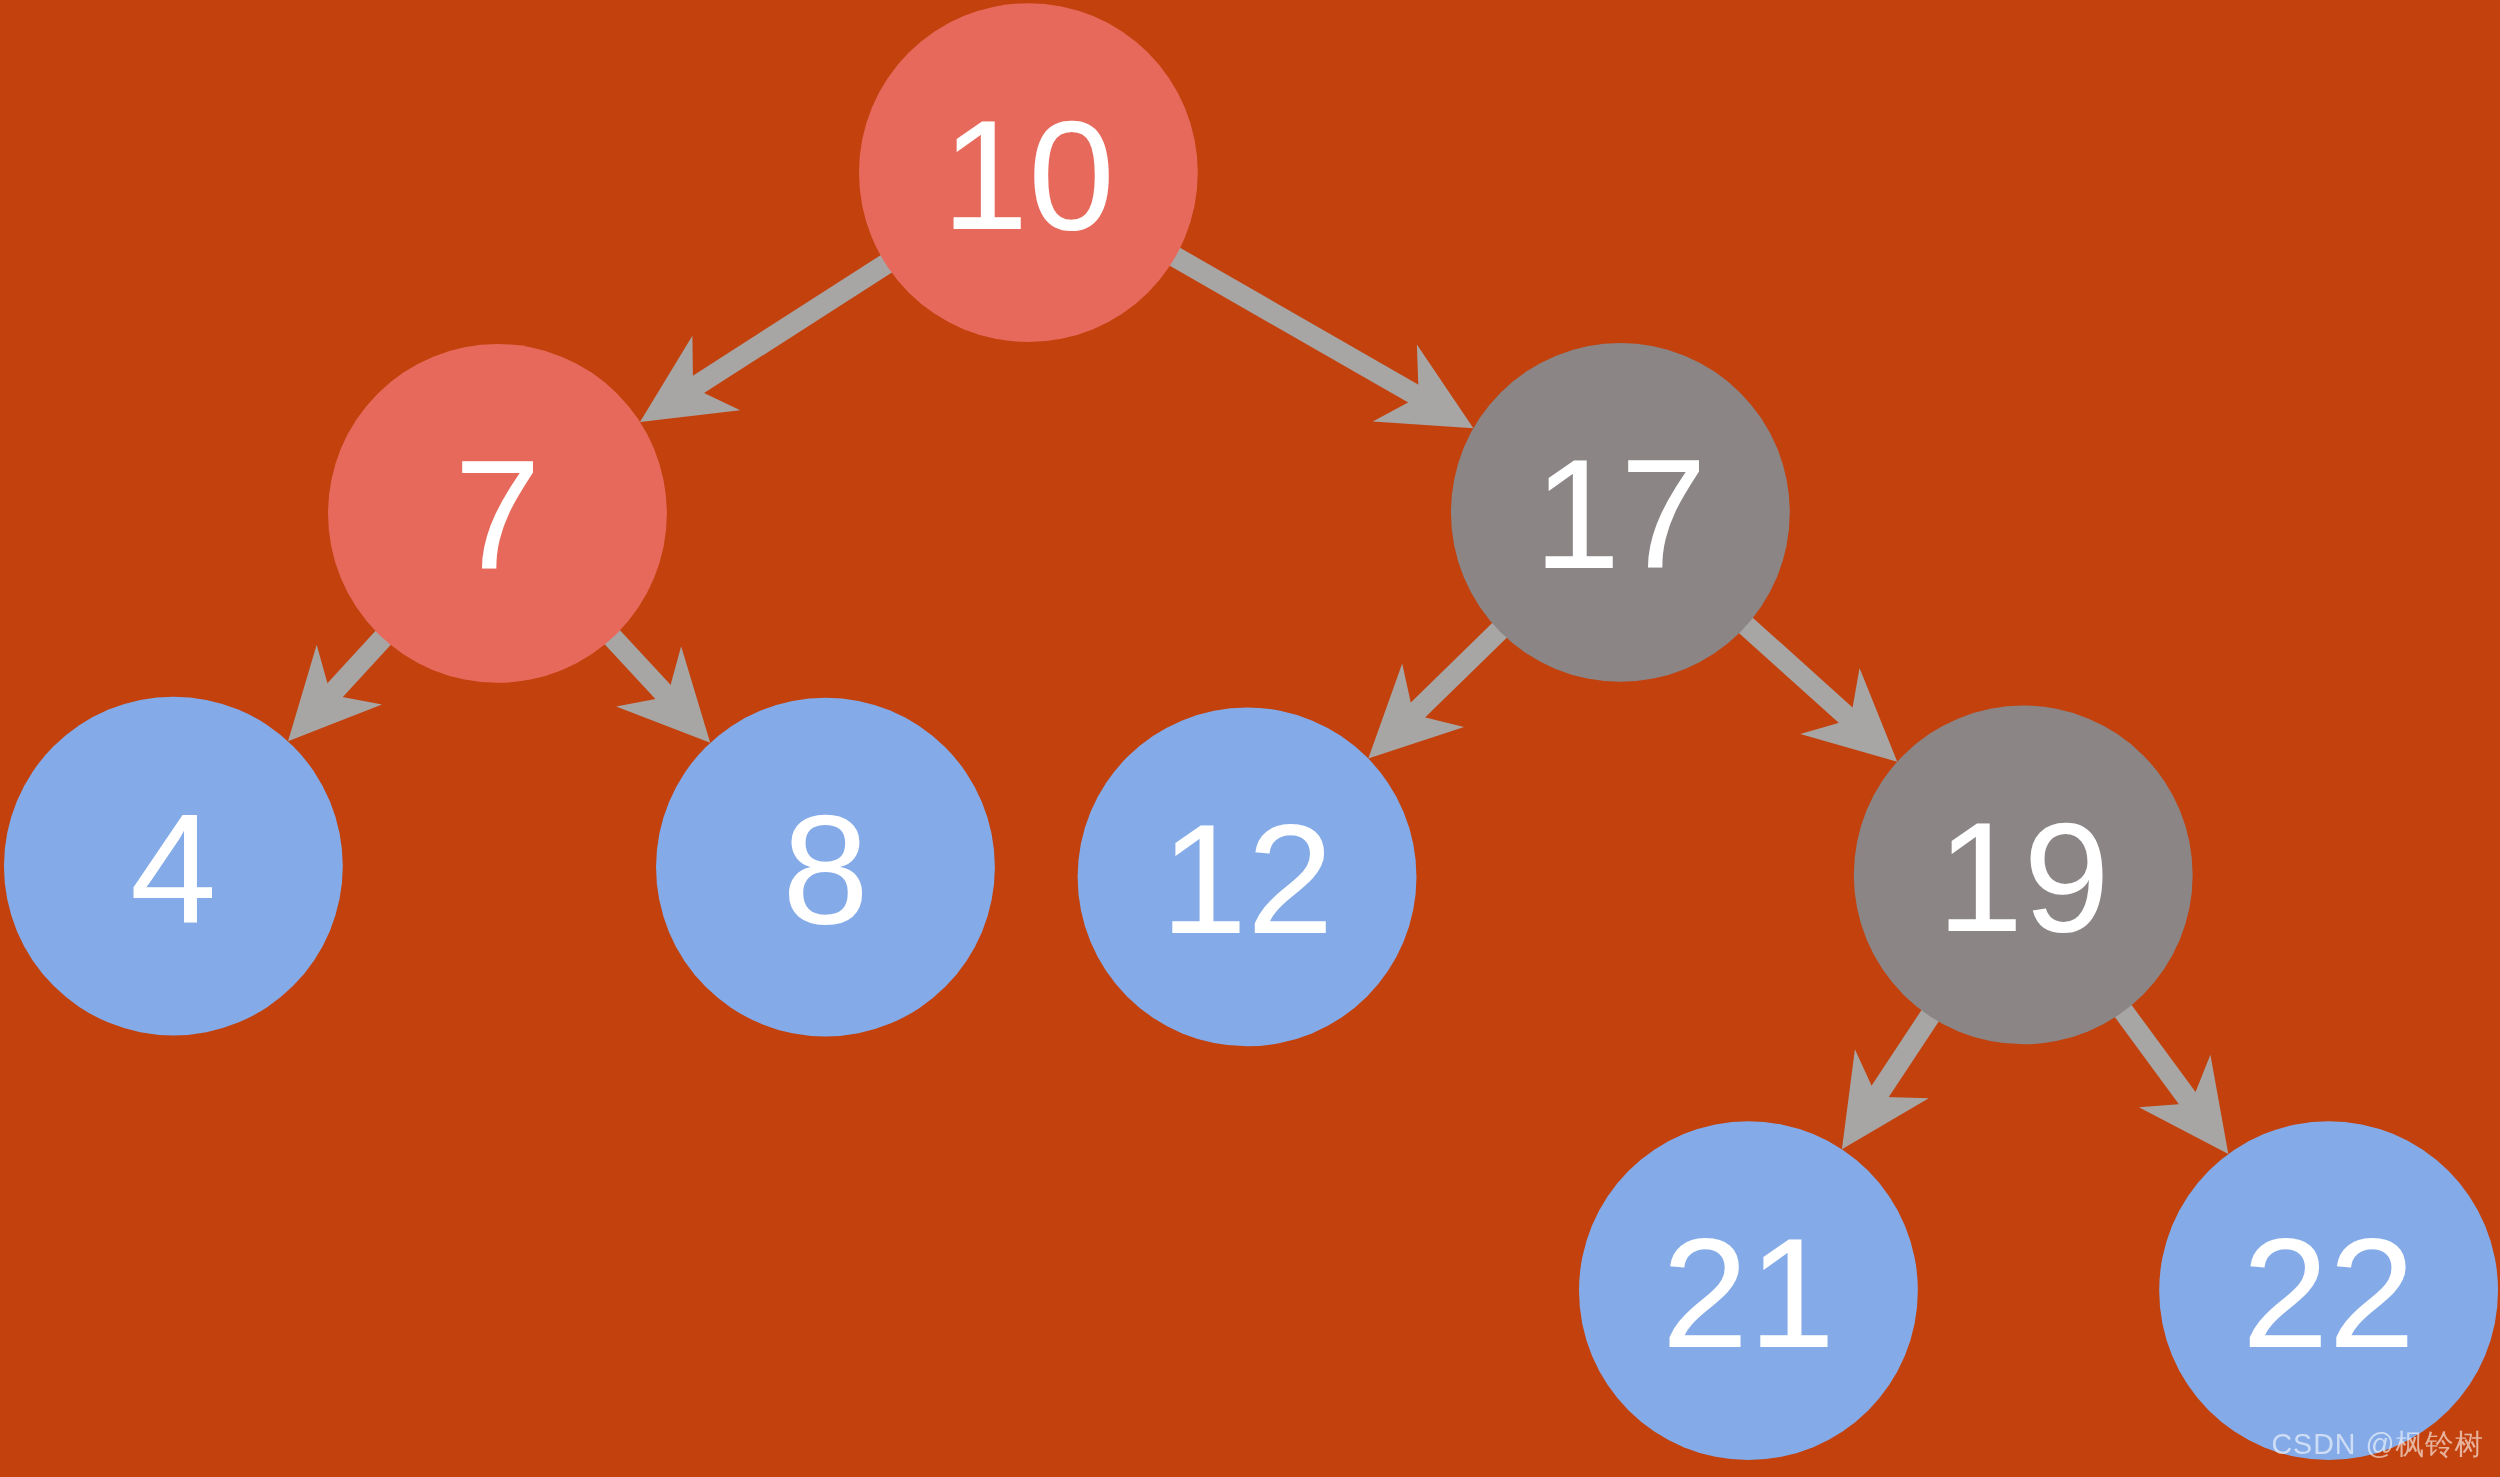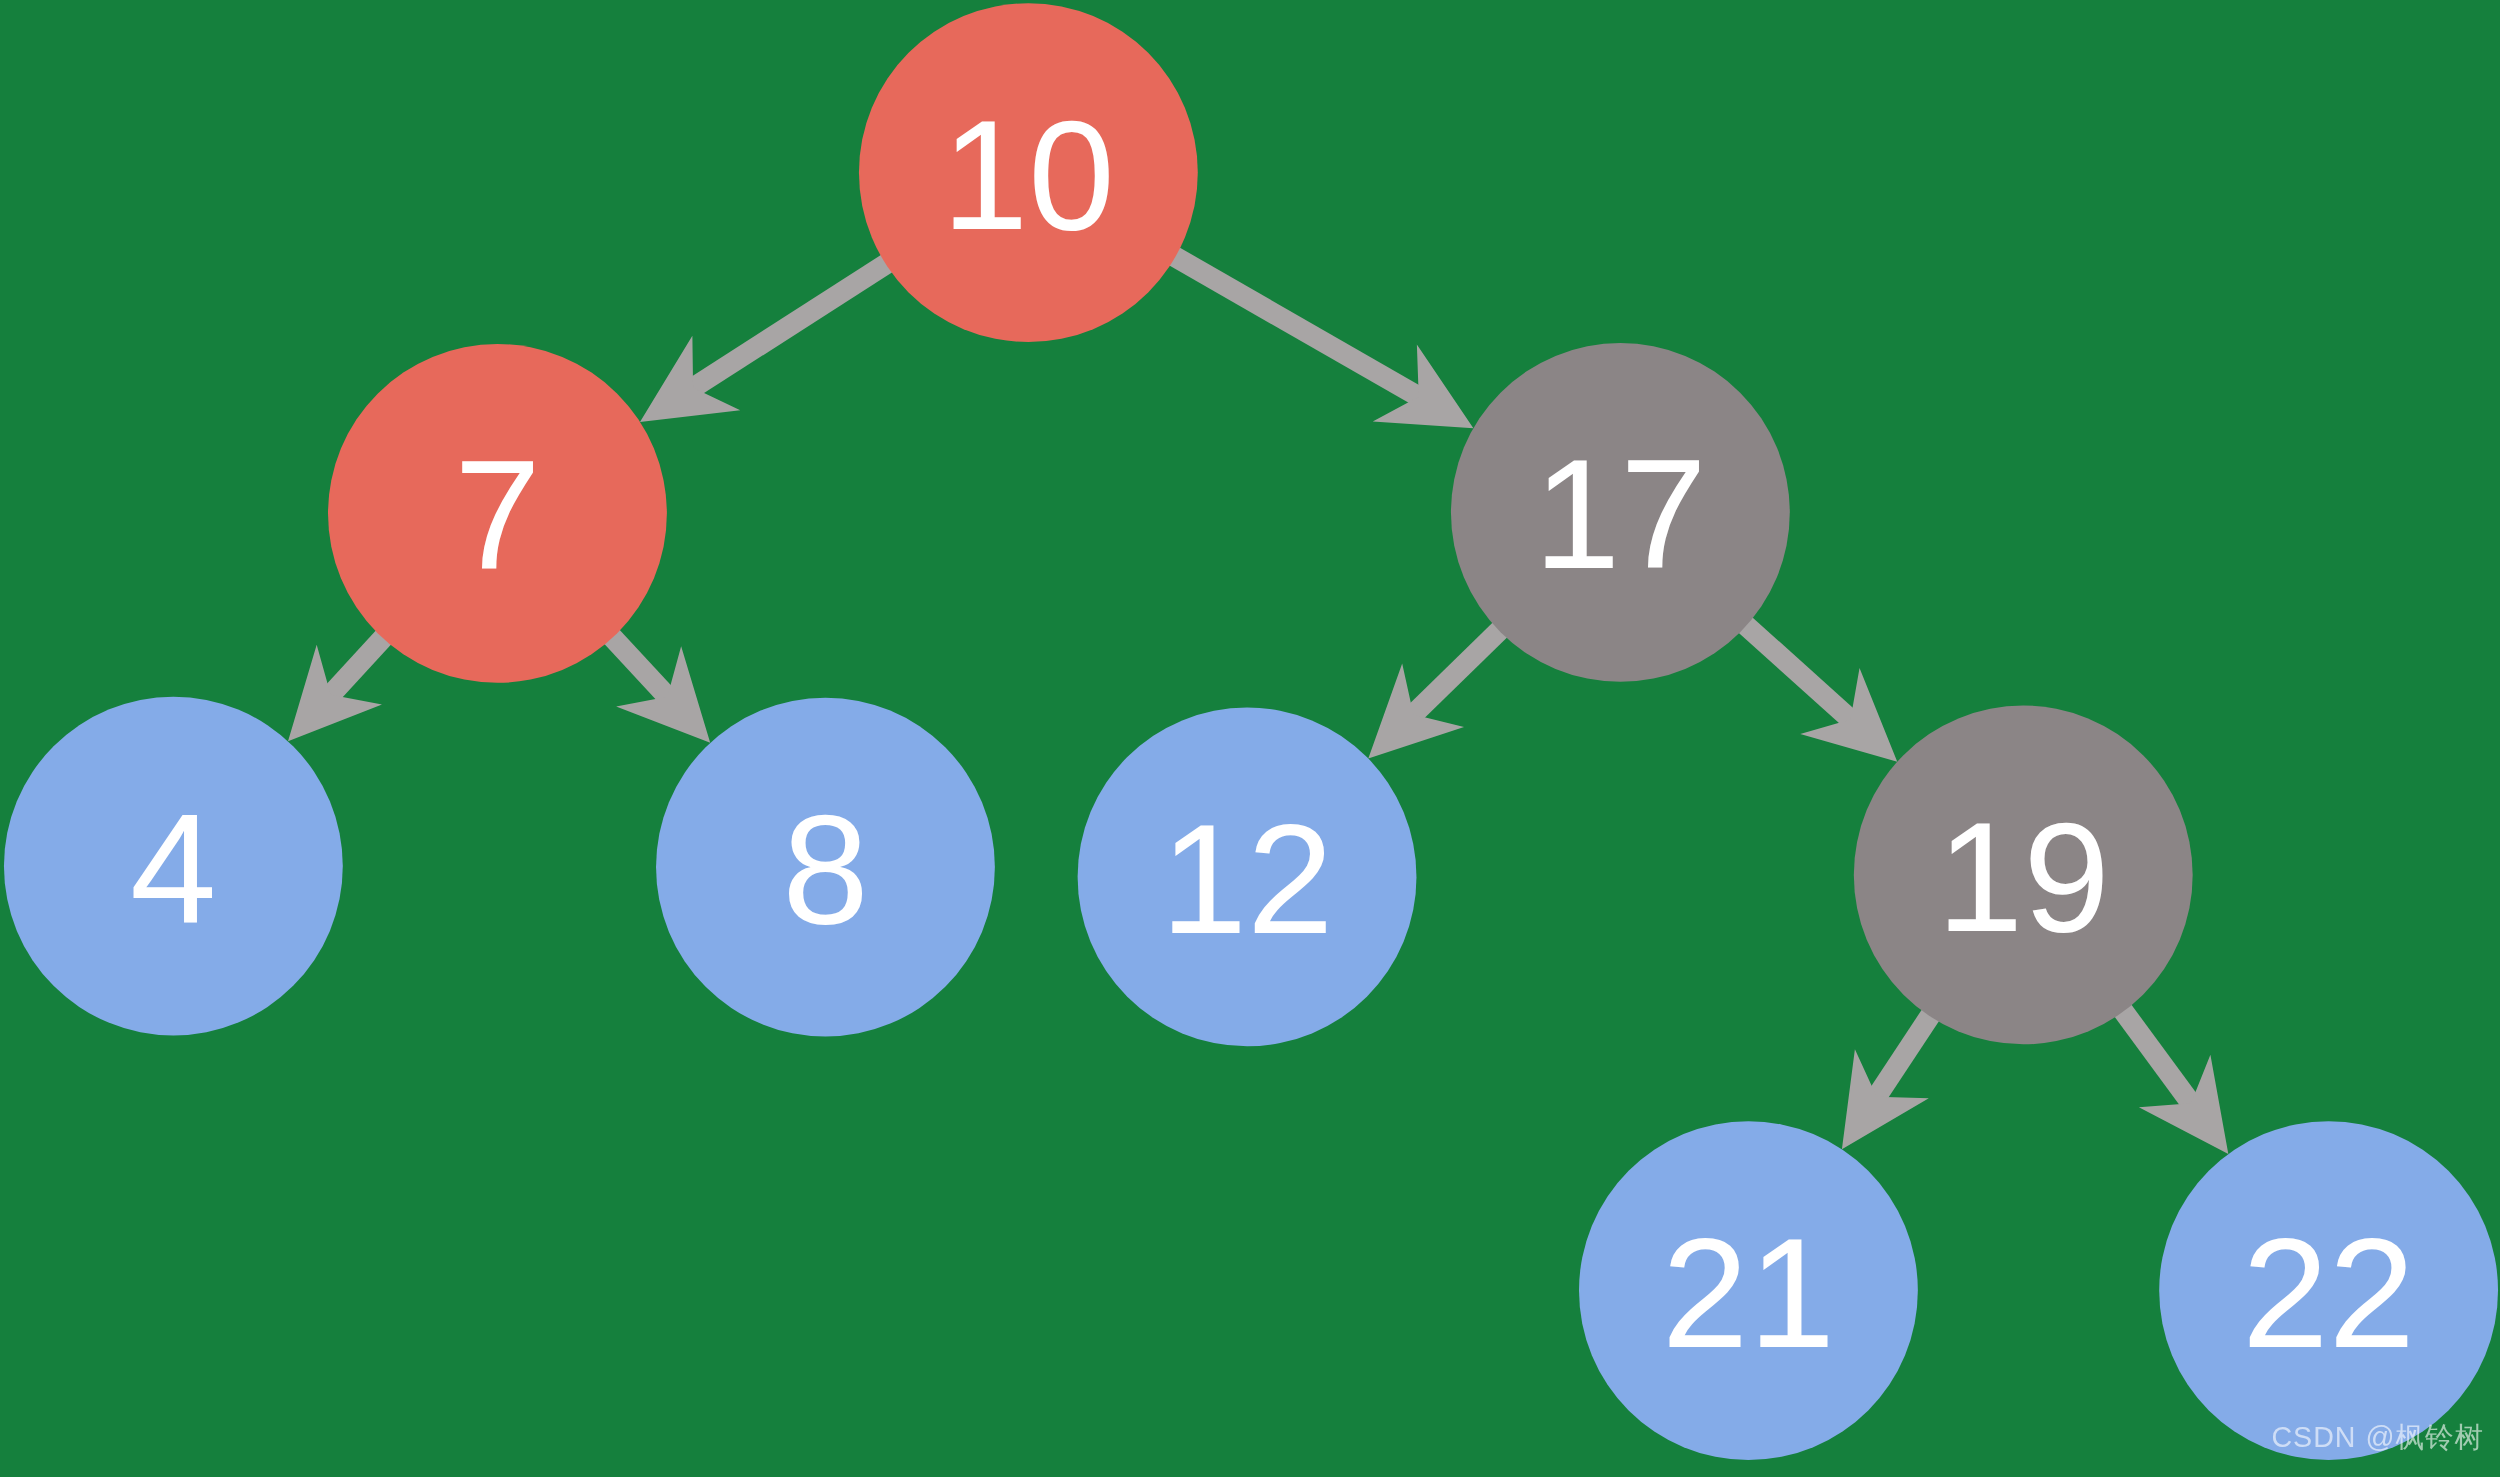--- a/index.html
+++ b/index.html
@@ -4,40 +4,40 @@
 <style>
   html, body {
     margin: 0;
     padding: 0;
     background: #000000;
   }
   .stage {
     position: relative;
     width: 2500px;
     height: 1478px;
-    background: #15803d;
+    background: #c2410c;
     overflow: hidden;
     font-family: "Liberation Sans", sans-serif;
   }
   .stage svg {
     display: block;
     width: 2500px;
     height: 1478px;
   }
   .node-label {
     font-family: "Liberation Sans", sans-serif;
     font-weight: 400;
     fill: #ffffff;
     text-anchor: middle;
     user-select: none;
   }
   .watermark {
     position: absolute;
     right: 15.8px;
-    bottom: 21px;
+    bottom: 14px;
     font-size: 28.6px;
     letter-spacing: 1px;
     color: rgba(255, 255, 255, 0.60);
     font-family: "Liberation Sans", sans-serif;
     white-space: nowrap;
   }
 </style>
 </head>
 <body>
 

